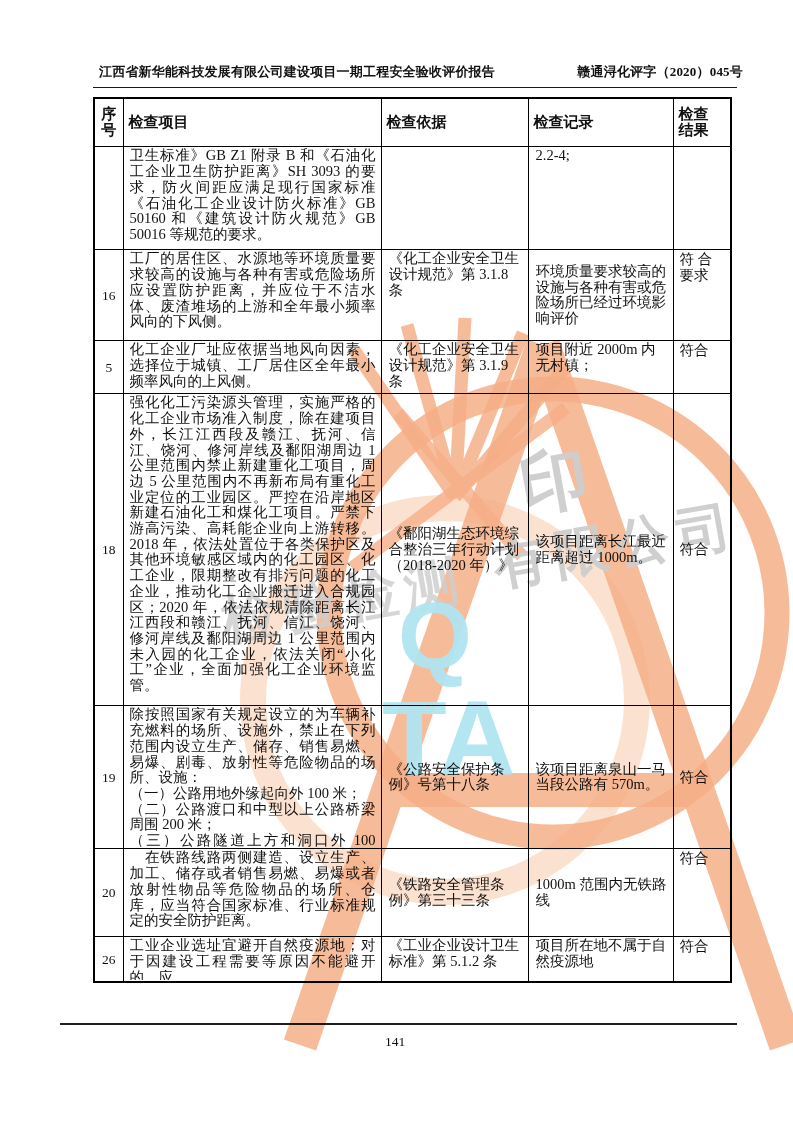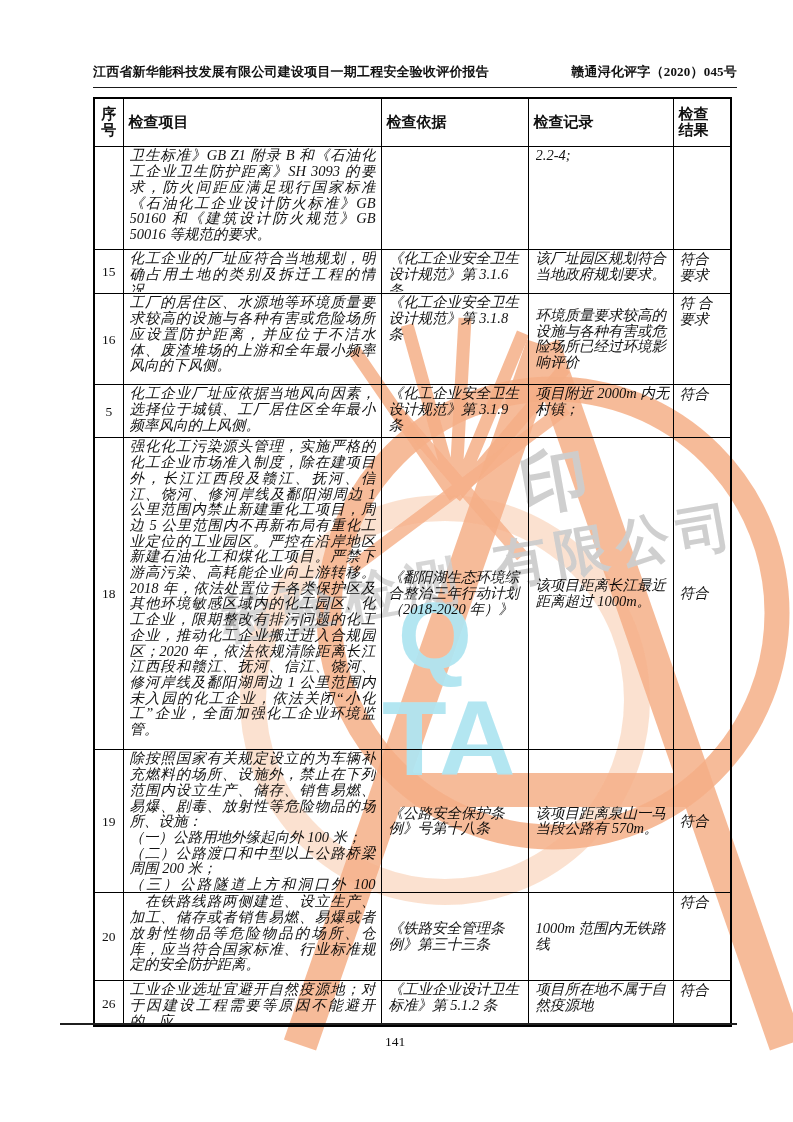--- a/index.html
+++ b/index.html
@@ -2,21 +2,21 @@
 <html><head>
 <meta charset="utf-8">
 <style>
   html,body{margin:0;padding:0;}
   body{
     width:793px;height:1122px;background:#ffffff;position:relative;
     font-family:"Liberation Serif","DejaVu Serif",serif;
     color:#111;overflow:hidden;
   }
   .page-header{
-    position:absolute;top:63px;left:93px;width:644px;
+    position:absolute;top:63px;left:99px;width:644px;
     display:flex;justify-content:space-between;align-items:flex-end;
     font-size:13px;font-weight:bold;letter-spacing:.2px;white-space:nowrap;
   }
   .header-rule{position:absolute;top:87px;left:93px;width:644px;height:1px;background:#1a1a1a;}
 
   table.checklist{
     position:absolute;top:97px;left:93px;width:637px;
     border-collapse:collapse;table-layout:fixed;
     border:2.5px solid #000;
   }
@@ -31,21 +31,21 @@
     word-break:break-word;overflow:hidden;
   }
   .checklist th{font-weight:bold;font-size:15px;text-align:left;vertical-align:middle;padding:8px 5px;}
   .checklist th.no-h{text-align:center;padding:4px 1px;}
   .checklist td.no{ text-align:center;vertical-align:middle;font-size:13.5px;padding:0;}
   .checklist td.item{text-align:justify;padding:1px 5px 1px 6px;}
   .checklist td.basis{padding:1px 3px 1px 7px;}
   .checklist td.record{padding:1px 3px 1px 7px;}
   .checklist td.result{padding:2px 3px 2px 6px;}
   .checklist td.vm{vertical-align:middle;}
-  .cb{overflow:hidden;font-style:italic;}
+  .cb{overflow:hidden;}
   tr.hrow{height:43px;} tr.r-cont{height:103px;} tr.r15{height:43px;}
   tr.r16{height:91px;}  tr.r17{height:53px;}    tr.r18{height:312px;}
   tr.r19{height:143px;} tr.r20{height:88px;}    tr.r21{height:44px;}
   .mh-cont .cb{max-height:100px;} .r15 .cb{max-height:41px;}
   .r16 .cb{max-height:89px;} .r17 .cb{max-height:51px;} .r18 .cb{max-height:309px;}
   .r19 .cb{max-height:140px;} .r20 .cb{max-height:85px;} .r21 .cb{max-height:42px;}
 
   .footer-rule{position:absolute;top:1023px;left:60px;width:677px;height:1.5px;background:#1f1f1f;}
   .page-number{position:absolute;top:1034px;left:0;width:790px;text-align:center;font-size:13.5px;}
 
@@ -81,28 +81,20 @@
     <th>检查记录</th>
     <th>检查
 结果</th>
   </tr>
   <tr class="r-cont mh-cont">
     <td class="no"></td>
     <td class="item"><div class="cb">卫生标准》GB Z1 附录 B 和《石油化工企业卫生防护距离》SH 3093 的要求，防火间距应满足现行国家标准《石油化工企业设计防火标准》GB 50160 和《建筑设计防火规范》GB 50016 等规范的要求。</div></td>
     <td class="basis"><div class="cb"></div></td>
     <td class="record"><div class="cb">2.2-4;</div></td>
     <td class="result"><div class="cb"></div></td>
-  </tr>
-  <tr class="r15">
-    <td class="no">15</td>
-    <td class="item"><div class="cb">化工企业的厂址应符合当地规划，明确占用土地的类别及拆迁工程的情况。</div></td>
-    <td class="basis"><div class="cb">《化工企业安全卫生设计规范》第 3.1.6 条</div></td>
-    <td class="record"><div class="cb">该厂址园区规划符合当地政府规划要求。</div></td>
-    <td class="result"><div class="cb">符合
-要求</div></td>
   </tr>
   <tr class="r16">
     <td class="no">16</td>
     <td class="item"><div class="cb">工厂的居住区、水源地等环境质量要求较高的设施与各种有害或危险场所应设置防护距离，并应位于不洁水体、废渣堆场的上游和全年最小频率风向的下风侧。</div></td>
     <td class="basis"><div class="cb">《化工企业安全卫生设计规范》第 3.1.8 条</div></td>
     <td class="record vm"><div class="cb">环境质量要求较高的设施与各种有害或危险场所已经过环境影响评价</div></td>
     <td class="result"><div class="cb">符 合
 要求</div></td>
   </tr>
   <tr class="r17">

